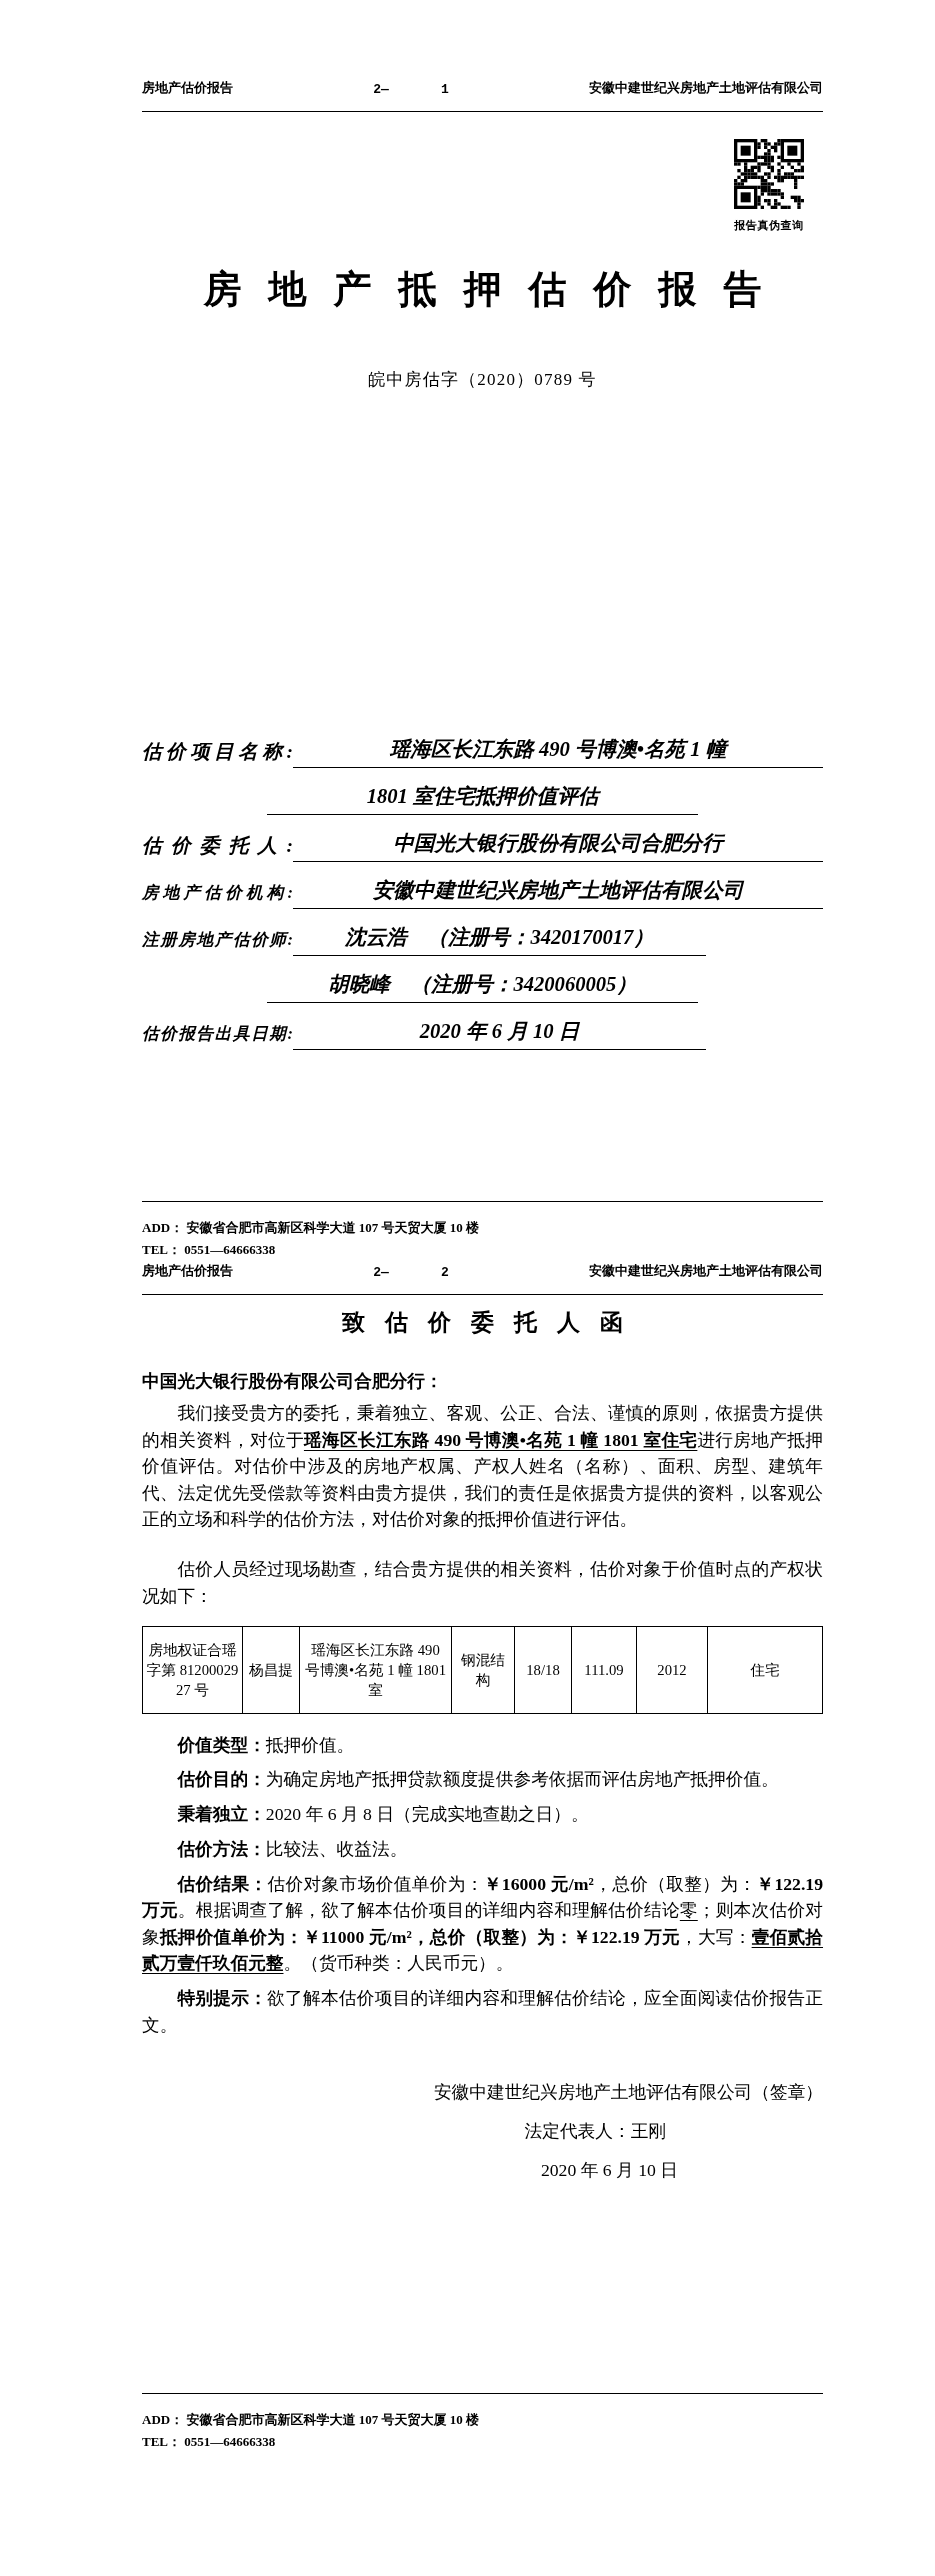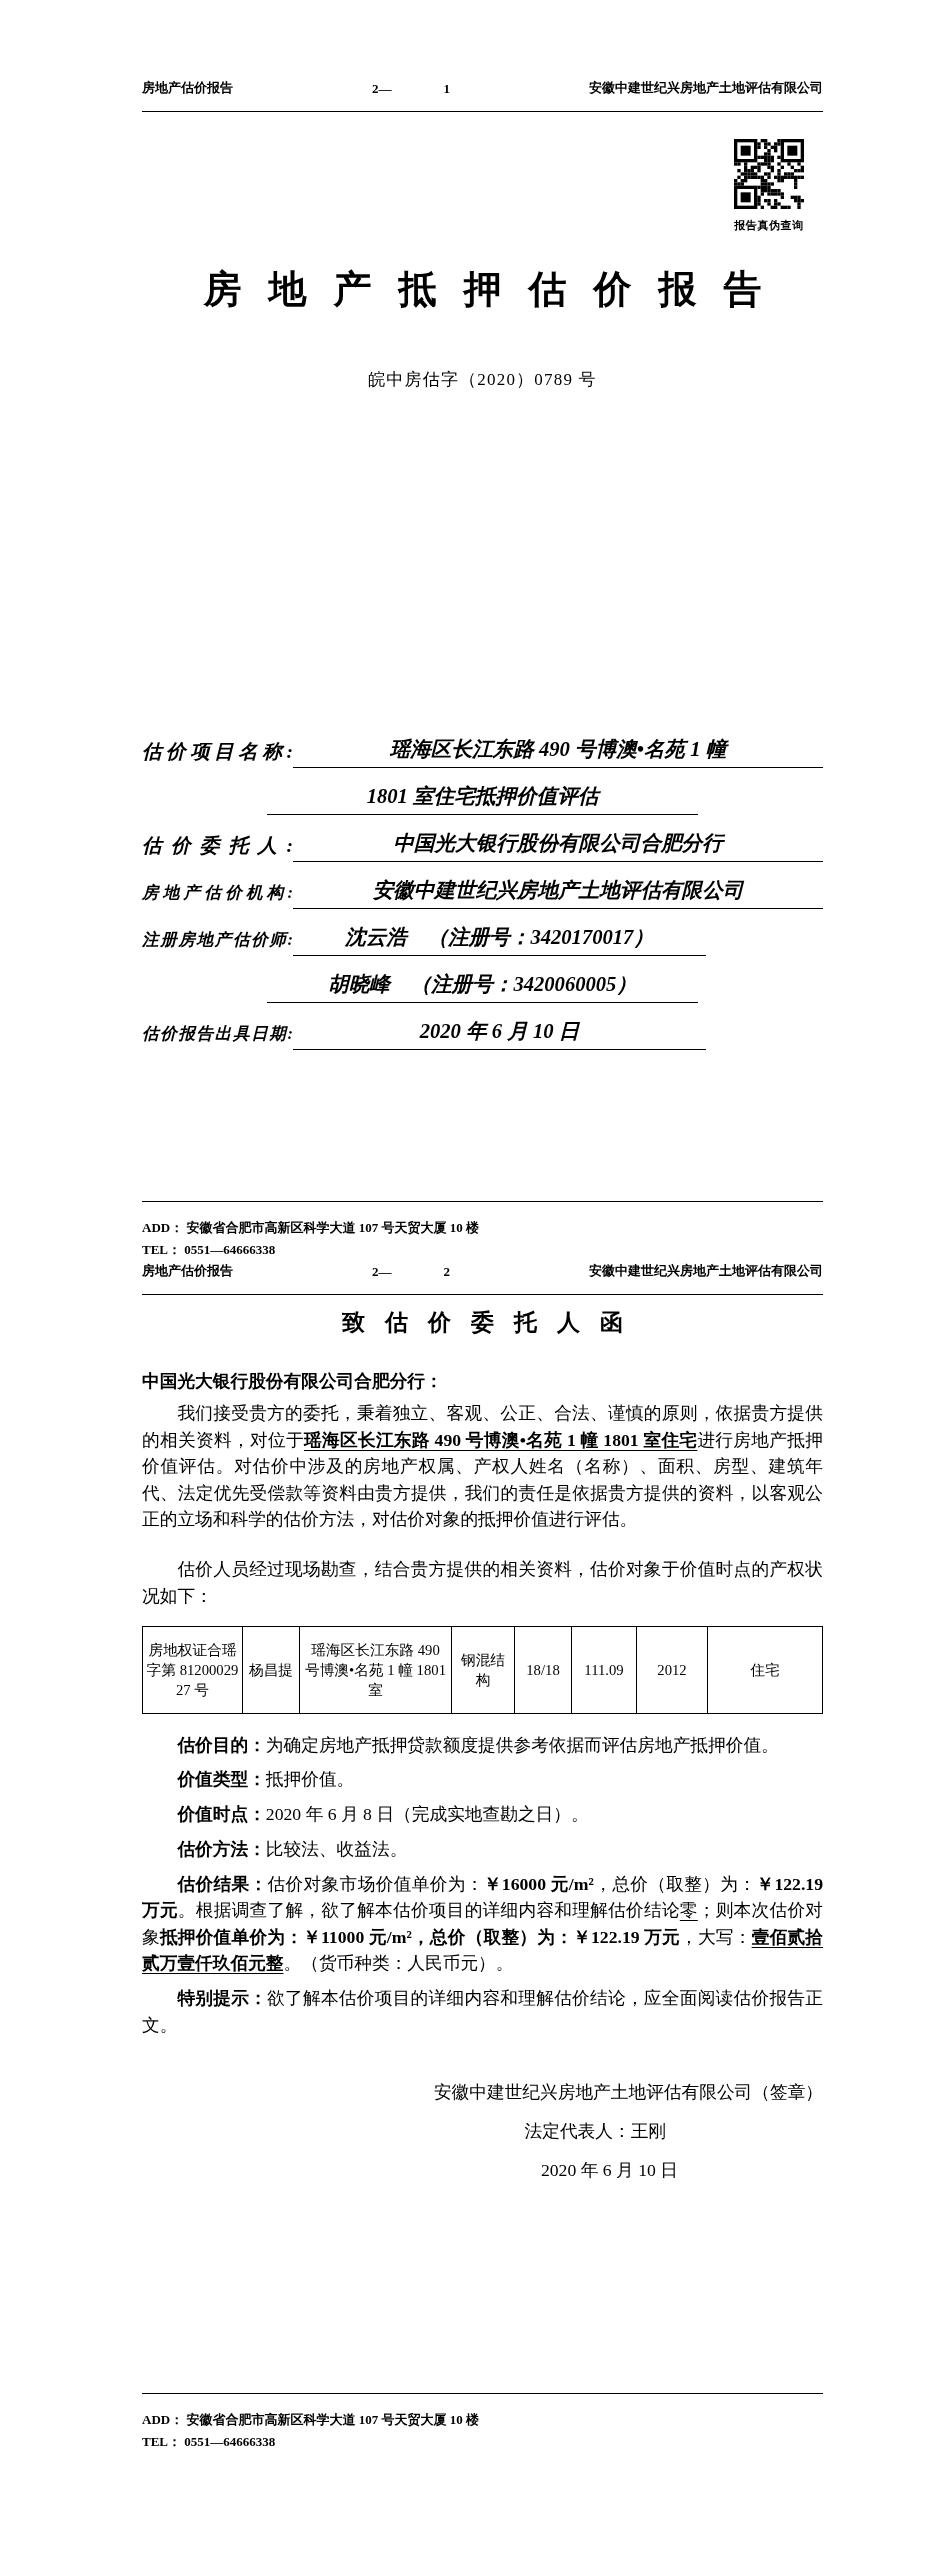--- a/index.html
+++ b/index.html
@@ -10,21 +10,21 @@
     font-family:"Liberation Serif","DejaVu Serif",serif;
     overflow:hidden;
   }
   .abs { position:absolute; }
 
   
   .header-bar {
     left:142px; width:681px;
     display:flex; justify-content:space-between; align-items:flex-end;
     font-size:13px; font-weight:bold;
-    border-bottom:1.2px solid #000; padding-bottom:14px;
+    border-bottom:1.2px solid #000; padding-bottom:14px;font-family:Liberation Mono, monospace;
   }
   .header-bar .pg { display:flex; gap:52px; }
   .footer-bar {
     left:142px; width:681px;
     border-top:1.2px solid #000; padding-top:15px;
     font-size:13px; font-weight:bold; line-height:22.4px;
   }
 
   
   #qr-block { top:139px; left:730px; width:78px; text-align:center; }
@@ -327,25 +327,25 @@
       <td>瑶海区长江东路 490 号博澳•名苑 1 幢 1801 室</td>
       <td>钢混结构</td>
       <td>18/18</td>
       <td>111.09</td>
       <td>2012</td>
       <td>住宅</td>
     </tr>
   </tbody>
     </table>
 
+  <p class="lp"><span class="b">价值类型：</span><span>抵押价值。</span></p>
+
   <p class="lp"><span class="b">估价目的：</span><span>为确定房地产抵押贷款额度提供参考依据而评估房地产抵押价值。</span></p>
 
-  <p class="lp"><span class="b">价值类型：</span><span>抵押价值。</span></p>
-
-  <p class="lp"><span class="b">价值时点：</span><span>2020 年 6 月 8 日（完成实地查勘之日）。</span></p>
+  <p class="lp"><span class="b">秉着独立：</span><span>2020 年 6 月 8 日（完成实地查勘之日）。</span></p>
 
   <p class="lp"><span class="b">估价方法：</span><span>比较法、收益法。</span></p>
 
   <p class="lp"><span class="b">估价结果：</span><span>估价对象市场价值单价为：</span><span class="b">￥16000 元/m²</span><span>，总价（取整）为：</span><span class="b">￥122.19 万元</span><span>。根据调查了解，欲了解本估价项目的详细内容和理解估价结论</span><span class="u">零</span><span>；则本次估价对象</span><span class="b">抵押价值单价为：￥11000 元/m²，总价（取整）为：￥122.19 万元</span><span>，大写：</span><span class="b u">壹佰贰拾贰万壹仟玖佰元整</span><span>。（货币种类：人民币元）。</span></p>
 
   <p class="lp"><span class="b">特别提示：</span><span>欲了解本估价项目的详细内容和理解估价结论，应全面阅读估价报告正文。</span></p>
 
   <div class="sign">
     <div>安徽中建世纪兴房地产土地评估有限公司（签章）</div>
     <div class="rep">法定代表人：王刚</div>

